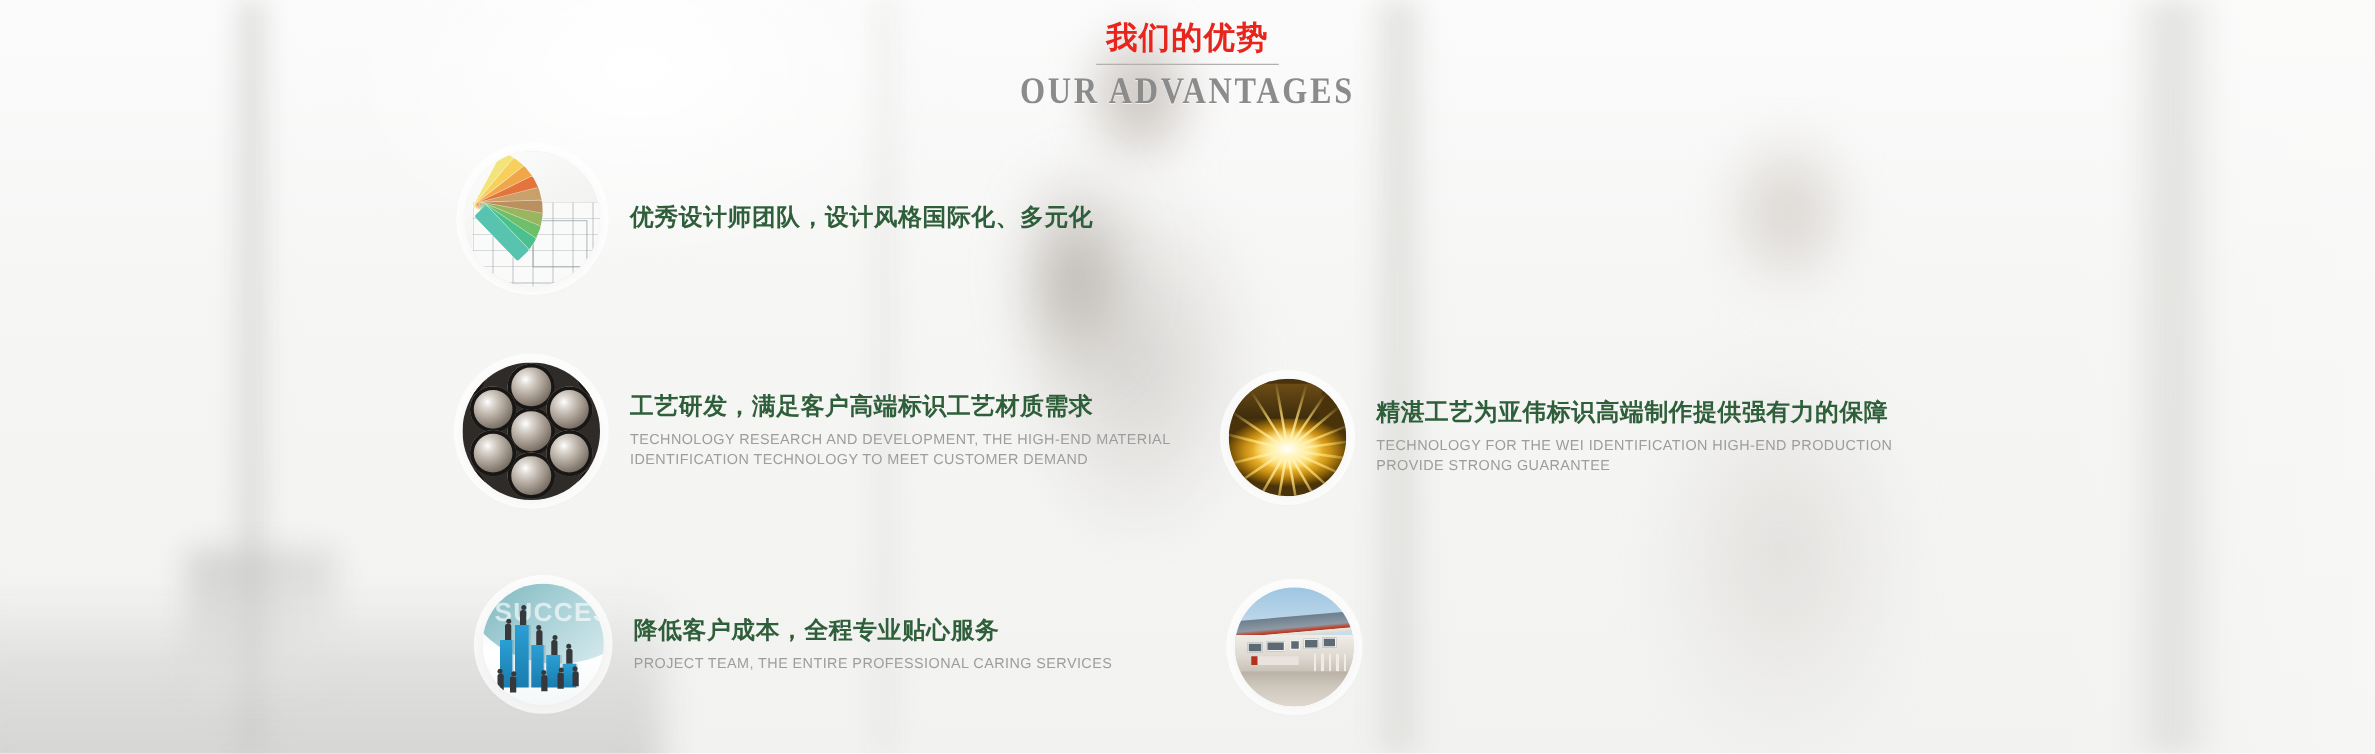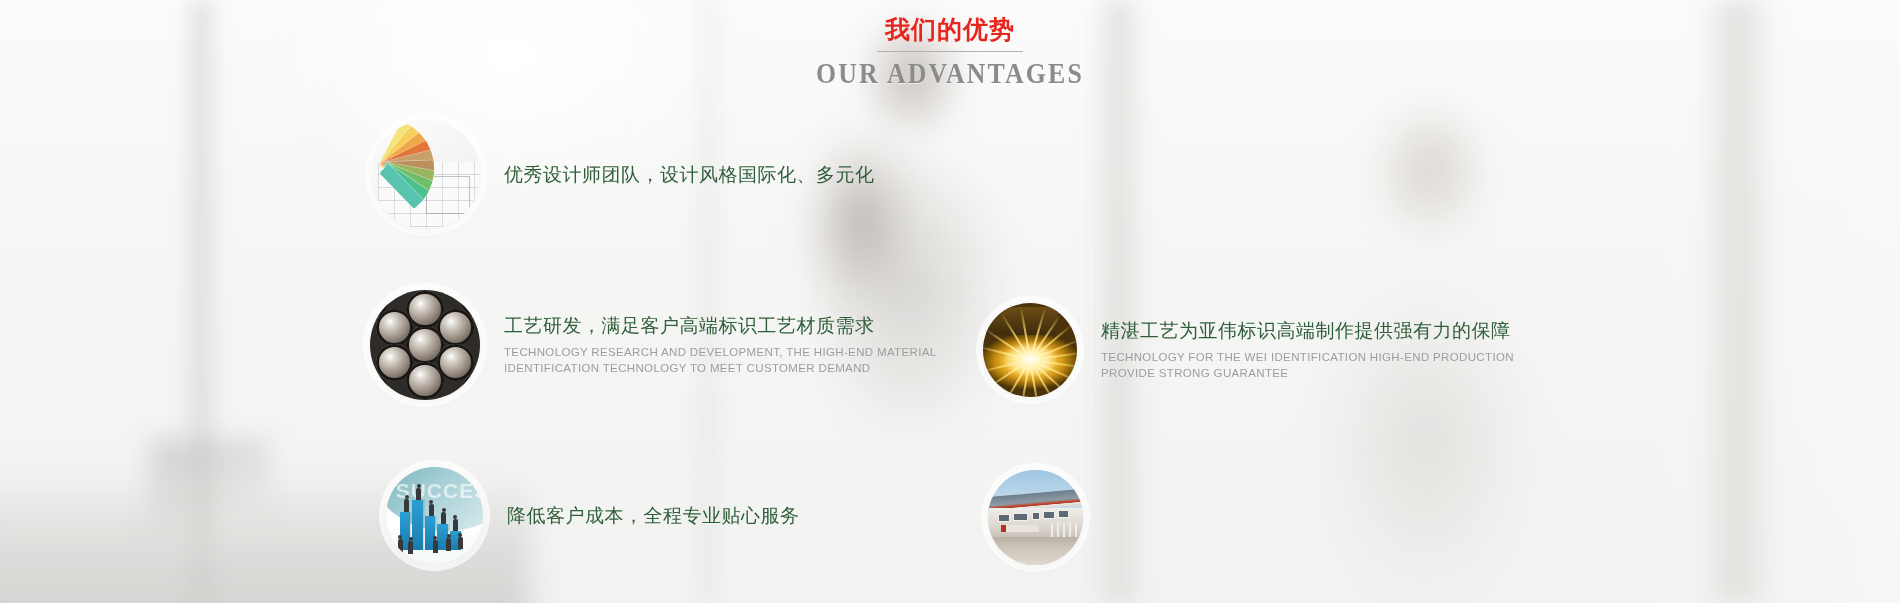--- a/index.html
+++ b/index.html
@@ -119,21 +119,21 @@
     background: #e9e9e7;
     box-shadow: 0 0 0 7px rgba(255,255,255,.72),
                 0 2px 7px rgba(120,120,120,.22);
     overflow: hidden;
   }
   .thumb .art { position:absolute; inset:0; }
 
   .txt { margin-left: 24px; }
   .txt-cn {
     font-size: 19px;
-    font-weight: 400;
+    font-weight: 700;
     color: #2f5f3a;
     letter-spacing: .5px;
     line-height: 1.35;
     white-space: nowrap;
     font-family: "DejaVu Sans", "Liberation Sans", sans-serif;
   }
   .txt-en {
     margin-top: 5px;
     font-size: 11.5px;
     color: #9d9d9d;
@@ -372,20 +372,21 @@
         <div class="fig" style="left:69%;bottom:34%;height:12px"></div>
         <div class="fig" style="left:12%;bottom:12%;height:13px"></div>
         <div class="fig" style="left:23%;bottom:10%;height:13px"></div>
         <div class="fig" style="left:48%;bottom:11%;height:13px"></div>
         <div class="fig" style="left:62%;bottom:13%;height:13px"></div>
         <div class="fig" style="left:74%;bottom:15%;height:12px"></div>
       </div>
     </div>
     <div class="txt">
       <div class="txt-cn">降低客户成本，全程专业贴心服务</div>
+      <div class="txt-en">PROJECT TEAM, THE ENTIRE PROFESSIONAL CARING SERVICES</div>
     </div>
   </div>
 
   <div class="item" style="left:988px; top:470px;">
     <div class="thumb" style="width:95px;height:95px;">
       <div class="art art-factory">
         <div class="sky"></div>
         <div class="roof"></div>
         <div class="wall"></div>
         <div class="win" style="left:10%;top:46%;width:13%"></div>

